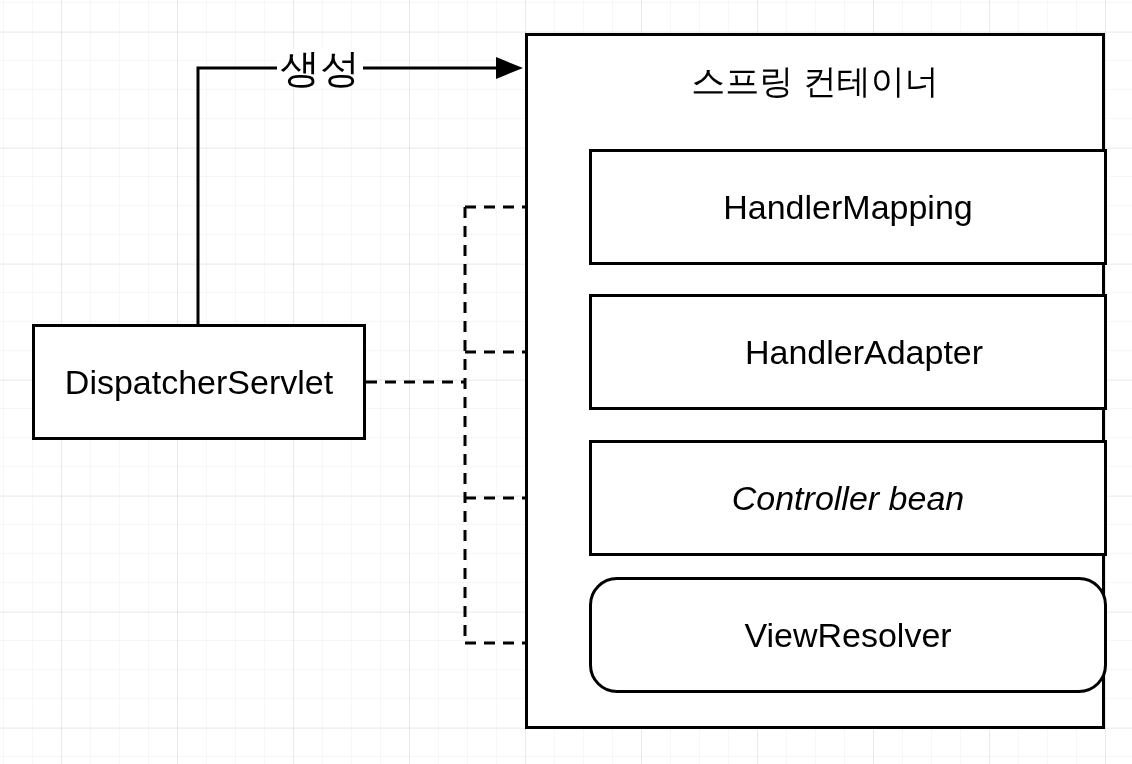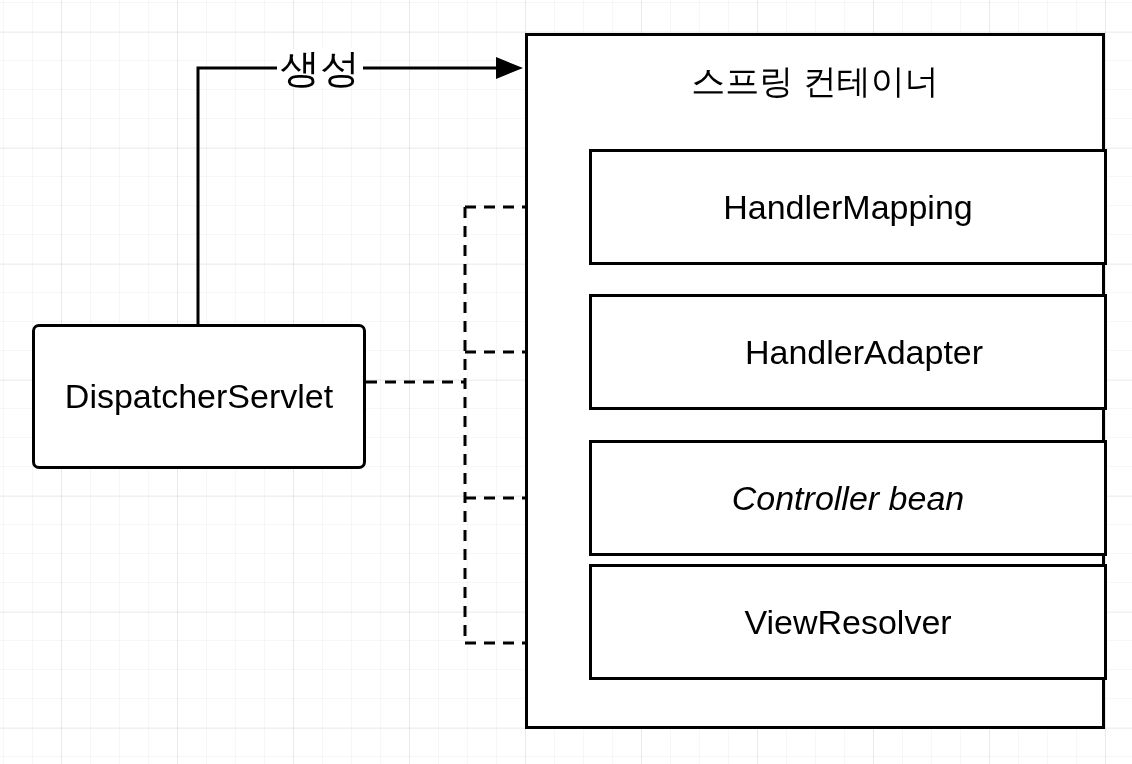--- a/index.html
+++ b/index.html
@@ -34,23 +34,22 @@
     box-sizing: border-box;
     border: 3px solid #000000;
     background: #ffffff;
     display: flex;
     align-items: center;
     justify-content: center;
     text-align: center;
   }
   .node-dispatcher {
     left: 32px; top: 324px;
-    width: 334px; height: 145px;
+    width: 334px; height: 116px;
     font-size: 34px;
-    border-radius: 7px;
   }
   .node-container {
     left: 525px; top: 33px;
     width: 580px; height: 696px;
     display: block;
   }
   .container-title {
     padding-top: 24px;
     text-align: center;
     font-size: 34px;
@@ -67,21 +66,21 @@
     display: flex;
     align-items: center;
     justify-content: center;
     font-size: 34px;
     text-align: center;
     margin-left: 28px;
   }
   .bean-0 { top: 113px; }
   .bean-1 { top: 258px; padding-left: 32px; }
   .bean-2 { top: 404px; font-style: italic; }
-  .bean-3 { top: 528px; }
+  .bean-3 { top: 541px; border-radius: 28px; }
   .edge-label {
     position: absolute;
     left: 320px; top: 68px;
     transform: translate(-50%, -50%);
     background: #ffffff;
     padding: 0 3px;
     font-size: 40px;
     line-height: 38px;
     white-space: nowrap;
   }

